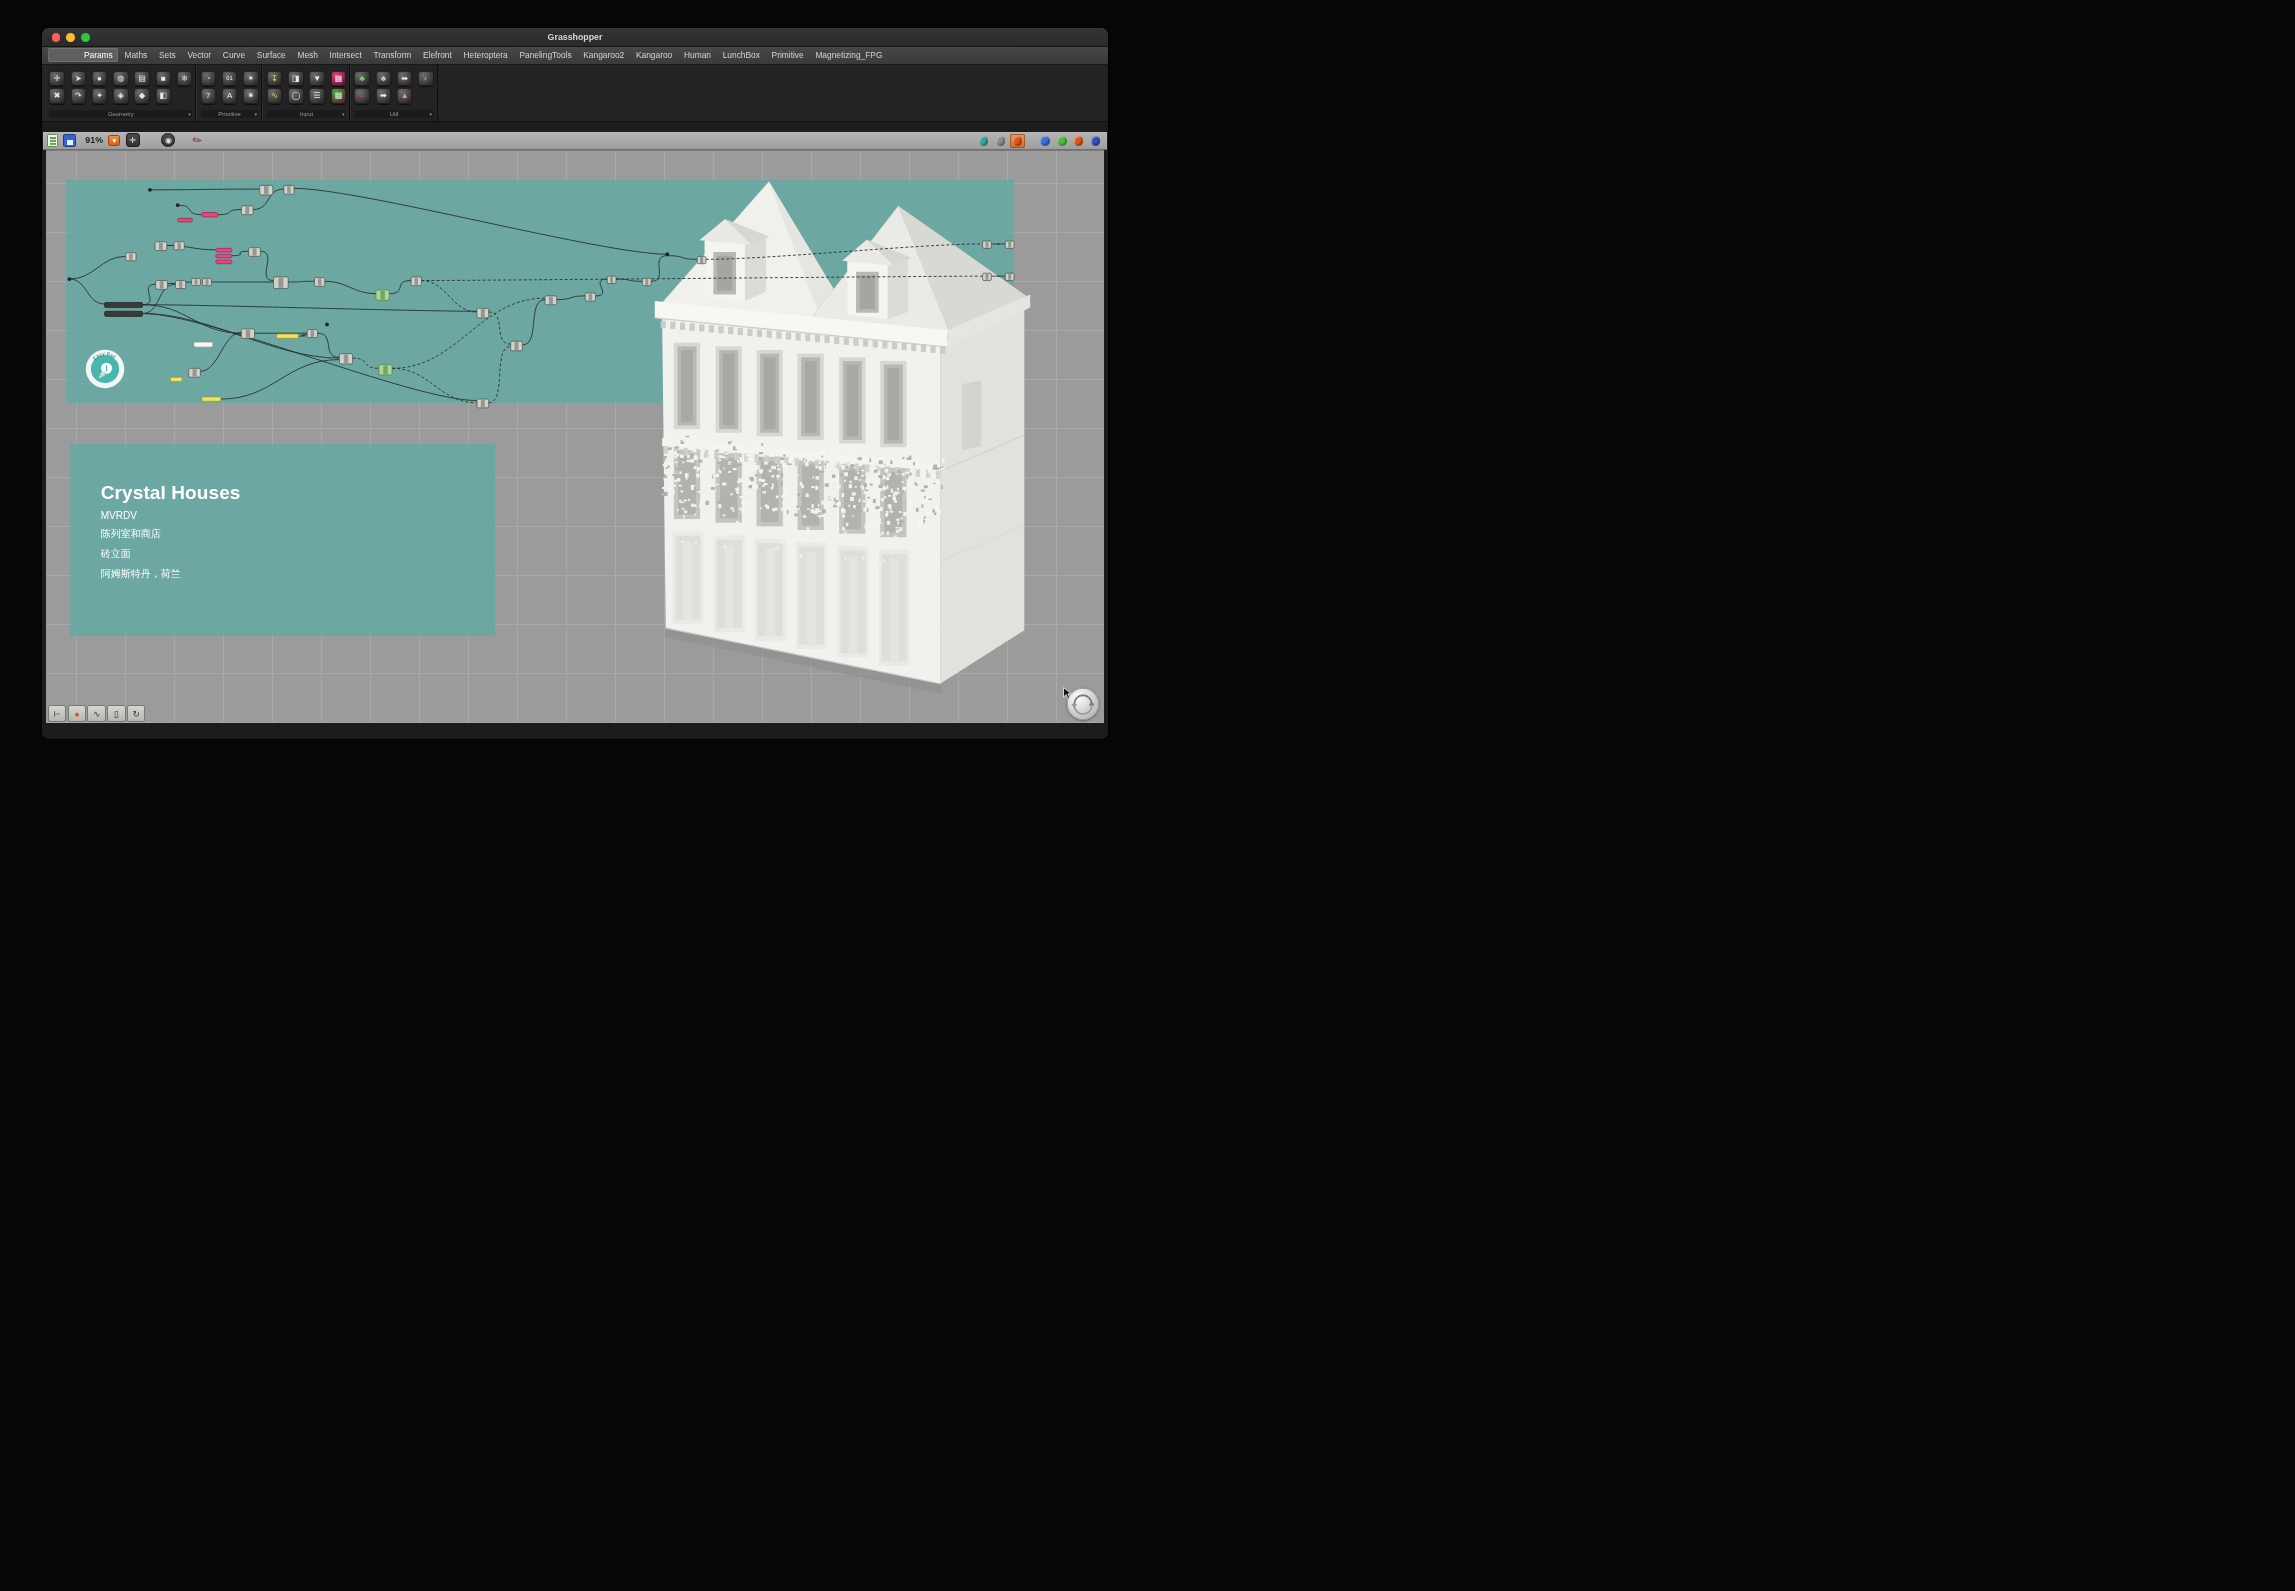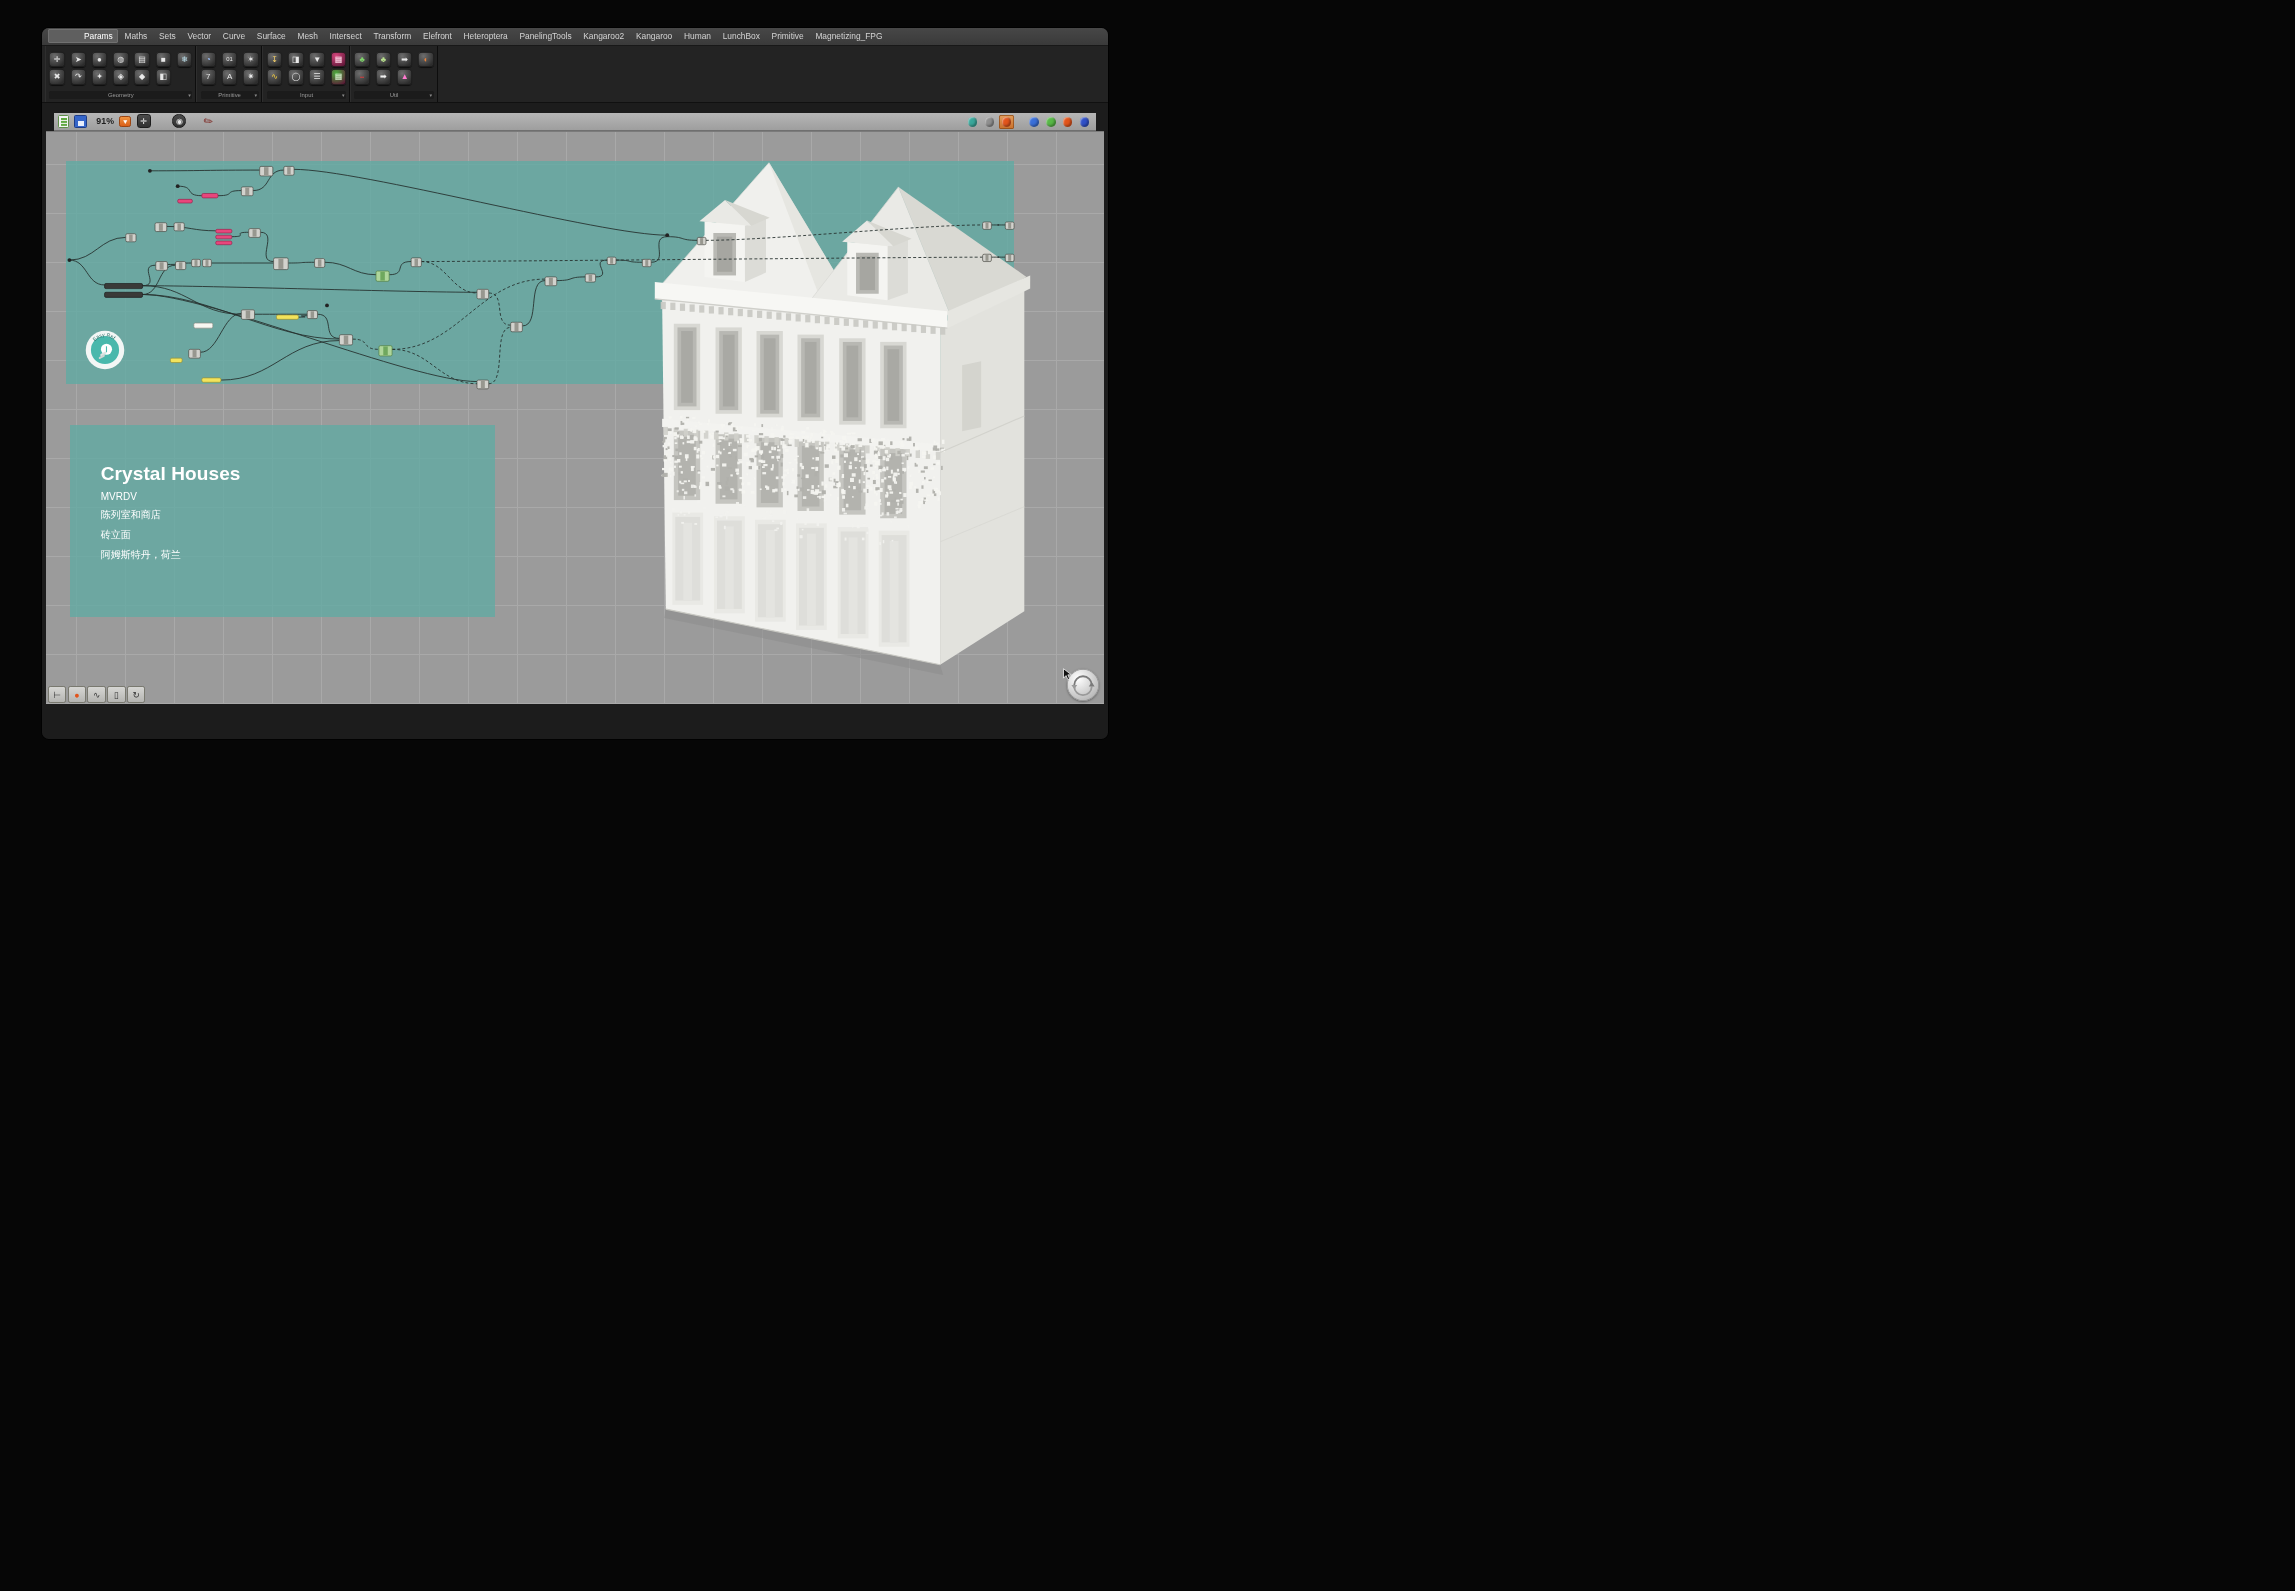--- a/index.html
+++ b/index.html
@@ -25,21 +25,21 @@
   .prows{flex:1;display:flex;flex-direction:column;justify-content:center;gap:2.2px;}
   .prow{display:flex;gap:5.9px;}
   .ticon{width:15.4px;height:15.4px;border-radius:3.7px;background:radial-gradient(circle at 35% 28%,#6e6e6e,#2c2c2c 75%);
     display:flex;align-items:center;justify-content:center;font-size:8px;color:#e8e8e8;
     box-shadow:0 0.7px 0.7px rgba(0,0,0,.6), inset 0 0 0 0.7px #1a1a1a;}
   .plabel{height:8.8px;display:flex;align-items:center;justify-content:center;position:relative;
     font-size:5.9px;color:#9a9a9a;background:#1b1b1b;border-radius:1.5px;margin:1.5px 0 2.2px 0;}
   .plabel .chev{position:absolute;right:1.5px;font-size:5.1px;color:#8a8a8a;}
   
   #spacer{height:10.2px;background:#1c1c1c;}
-  #cantoolbar{position:relative;margin:0 12px;height:18.3px;background:linear-gradient(#b6b6b6,#9e9e9e);
+  #cantoolbar{position:relative;margin:0 1px;height:18.3px;background:linear-gradient(#b6b6b6,#9e9e9e);
     border-bottom:0.7px solid #6f6f6f;display:flex;align-items:center;gap:5.1px;padding:0 4.4px;}
   .ct-doc{width:11px;height:13px;background:#f4f4f4;border:0.7px solid #5f8f4a;position:relative;border-radius:1.5px;}
   .ct-doc::after{content:"";position:absolute;left:1.5px;top:2.2px;width:6.6px;height:1.5px;background:#61aa43;box-shadow:0 2.9px 0 #61aa43,0 5.9px 0 #61aa43;}
   .ct-save{width:12.4px;height:12.4px;background:#3565c9;border-radius:1.5px;border:0.7px solid #1e3c85;position:relative;}
   .ct-save::after{content:"";position:absolute;left:2.2px;top:5.1px;width:6.6px;height:5.1px;background:#e8eefc;}
   #zoom-label{font-size:8.8px;color:#1e1e1e;font-weight:bold;margin-left:4.4px;}
   .ct-zoombtn{width:12.4px;height:11.7px;background:linear-gradient(#f09441,#da5f17);border-radius:2.2px;
     color:#fff;font-size:6.6px;display:flex;align-items:center;justify-content:center;border:0.7px solid #9c4410;}
   .ct-sq{width:14px;height:14px;background:linear-gradient(#4b4b4b,#313131);border-radius:2.9px;color:#e6e6e6;
     display:flex;align-items:center;justify-content:center;font-size:8px;border:0.7px solid #1d1d1d;}
@@ -75,20 +75,28 @@
   #status-icon{width:9.5px;height:9.5px;border-radius:2.9px;background:radial-gradient(circle at 40% 30%,#5d93f0,#1f4fb0);
     box-shadow:inset 0 0 0 0.7px #12306e;position:relative;}
   #status-icon::after{content:"";position:absolute;left:3.3px;top:2.2px;width:2.9px;height:5.1px;background:#dfe9ff;border-radius:1.5px;}
   #version{position:absolute;right:54px;font-size:8.4px;color:#cccccc;}
 </style>
 </head>
 <body>
 
 <div id="window">
 
+  <div id="titlebar">
+    <div class="traffic">
+      <div class="light red"></div>
+      <div class="light yellow"></div>
+      <div class="light green"></div>
+    </div>
+    <div id="window-title">Grasshopper</div>
+  </div>
 
   <div id="menubar">
       <span class="tab selected">Params</span>
       <span class="tab">Maths</span>
       <span class="tab">Sets</span>
       <span class="tab">Vector</span>
       <span class="tab">Curve</span>
       <span class="tab">Surface</span>
       <span class="tab">Mesh</span>
       <span class="tab">Intersect</span>

